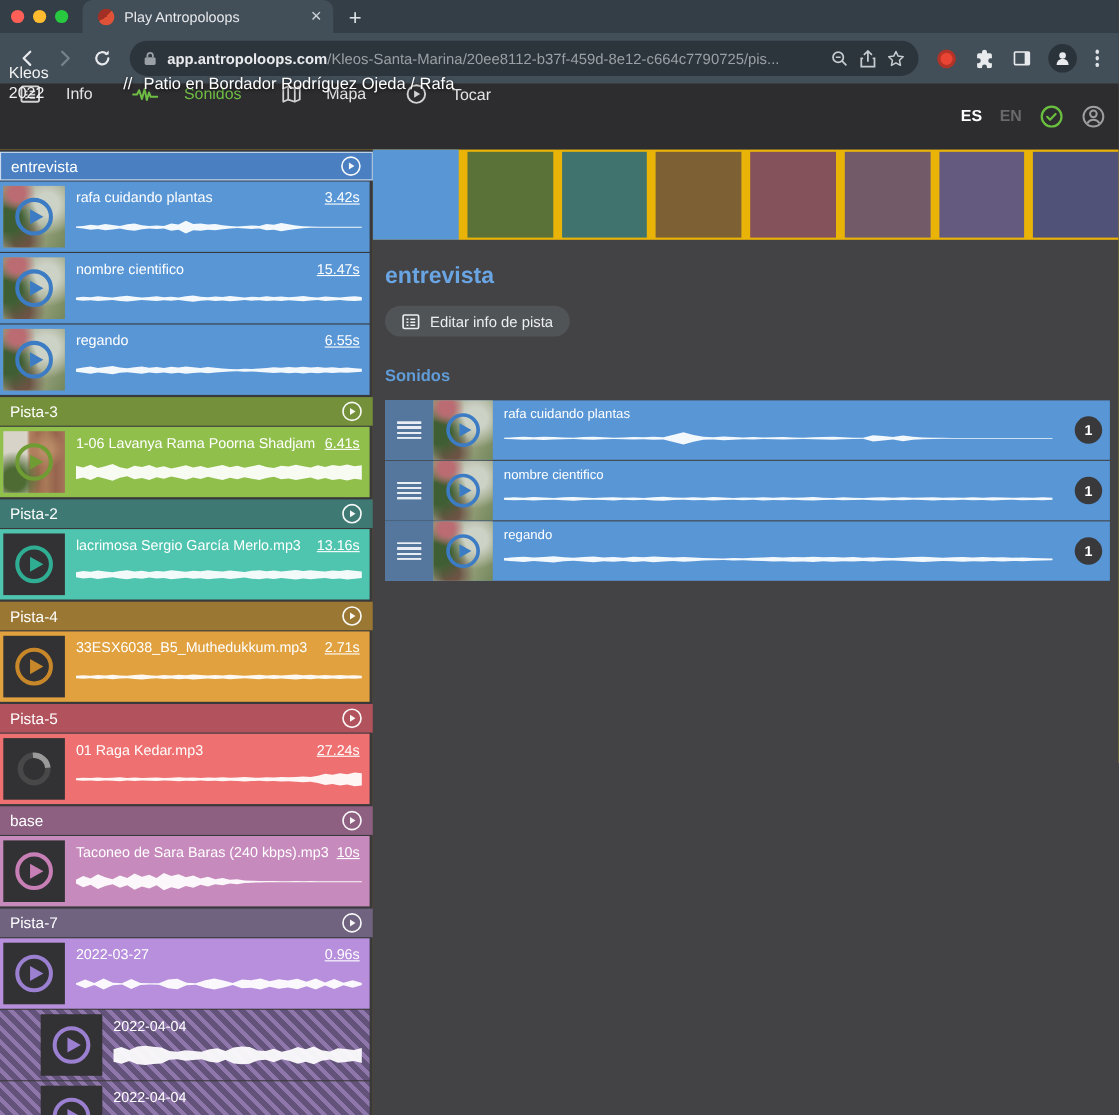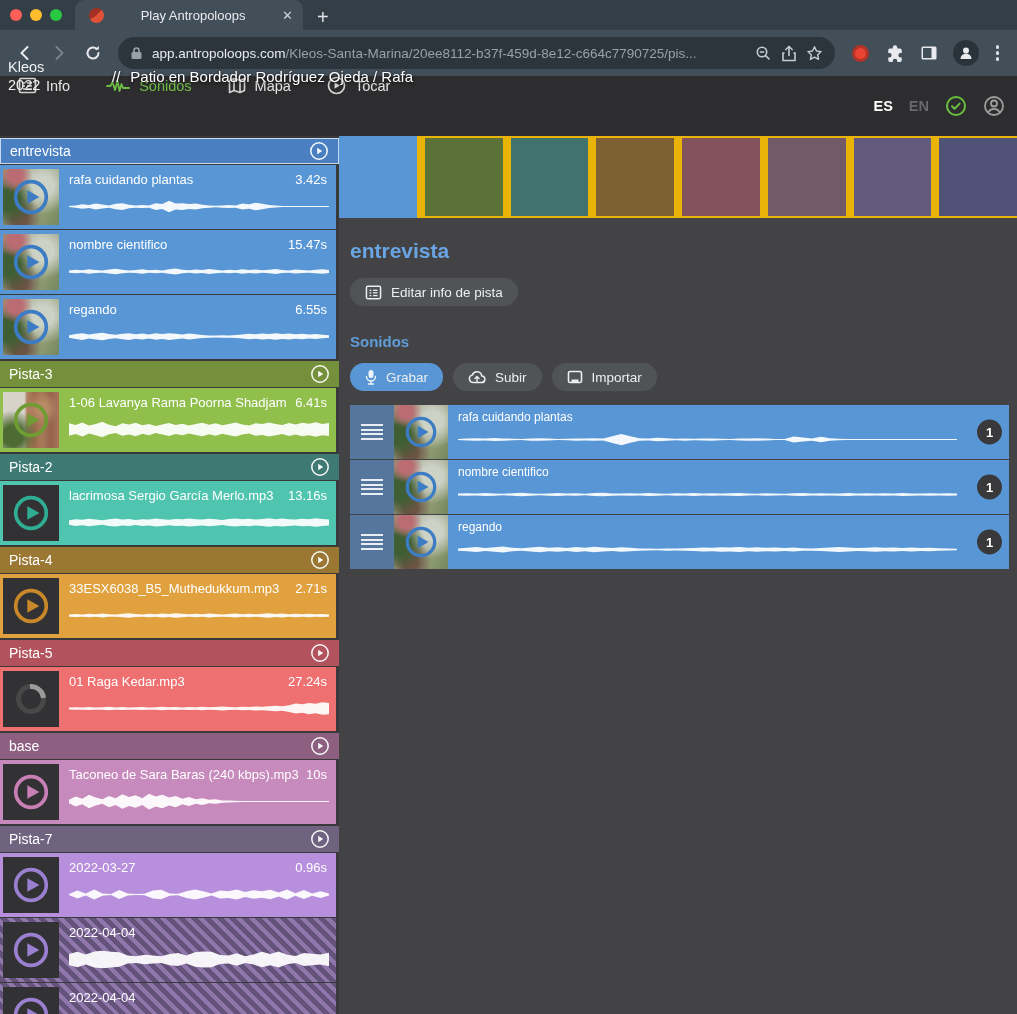--- a/index.html
+++ b/index.html
@@ -8,21 +8,21 @@
 
   
   .titlebar { height:30px; background:#333e47; display:flex; align-items:flex-end; position:relative; }
   .lights { position:absolute; left:10px; top:9px; display:flex; gap:8px; }
   .light { width:12px; height:12px; border-radius:50%; }
   .l-close{ background:#ff5f57; } .l-min{ background:#febc2e; } .l-max{ background:#28c840; }
   .tab { margin-left:75px; width:228px; height:30px; background:#424e58; border-radius:9px 9px 0 0;
          display:flex; align-items:center; padding:0 10px 0 14px; gap:9px; }
   .favicon { width:15px; height:15px; border-radius:50%;
              background:conic-gradient(from 40deg,#e05238 0 200deg,#a33024 200deg 360deg); flex:none; }
-  .tab-title { color:#e8eaed; font-size:13px; flex:1; white-space:nowrap; overflow:hidden;text-align:center; }
+  .tab-title { color:#e8eaed; font-size:13px; flex:1; white-space:nowrap; overflow:hidden; }
   .tab-close { color:#cfd3d8; font-size:13px; cursor:default; }
   .newtab { color:#dfe3e7; font-size:20px; margin-left:14px; line-height:26px; }
   .toolbar { height:46px; background:#424e58; display:flex; align-items:center; padding:0 10px; gap:4px; }
   .nav-btn { width:30px; height:30px; display:flex; align-items:center; justify-content:center; }
   .omnibox { flex:1; height:32px; margin:0 6px; background:#2c353c; border-radius:16px;
              display:flex; align-items:center; padding:0 12px; gap:9px; }
   .url { font-size:13.5px; color:#e8eaed; white-space:nowrap; overflow:hidden; flex:1; }
   .url .path { color:#9aa0a6; }
   .omni-ic { flex:none; display:flex; align-items:center; }
   .ext-rec { width:17px; height:17px; border-radius:50%; background:#ea4435; border:3px solid #b23327; margin:0 7px; }
@@ -42,21 +42,21 @@
       radial-gradient(circle at 80% 25%, rgba(165,103,79,.9) 0 12%, rgba(165,103,79,0) 34%),
       radial-gradient(circle at 40% 45%, rgba(190,170,140,.8) 0 10%, rgba(190,170,140,0) 30%),
       linear-gradient(105deg,#8a7a62,#9b8166 20%,#a78f74 38%,#8f7a60 55%,#97805f 78%,#83704f);
   }
   .map-thumb svg { position:absolute; inset:0; }
   .map-fade { position:absolute; inset:0; background:linear-gradient(90deg,rgba(45,45,47,.85),rgba(45,45,47,0) 30%); }
   .breadcrumb { position:absolute; left:112px; top:50%; transform:translateY(-50%); z-index:3;
     color:#fff; font-size:15px; white-space:nowrap; text-shadow:0 1px 3px rgba(0,0,0,.75); }
   .breadcrumb .pre { margin-right:10px; }
   .app-nav { display:flex; align-items:center; gap:36px; margin-left:18px; }
-  .nav-item { display:flex; align-items:center; gap:9px; color:#e4e4e4; font-size:14.5px; }
+  .nav-item { display:flex; align-items:flex-end; gap:23px; color:#e4e4e4; font-size:14.5px; }
   .nav-item svg { display:block; }
   .nav-item.active { color:#6fbe44; }
   .hdr-right { margin-left:auto; display:flex; align-items:center; gap:16px; padding-right:12px; }
   .lang-es { color:#fff; font-size:14.5px; font-weight:700; }
   .lang-en { color:#69696b; font-size:14.5px; font-weight:700; }
 
   
   .content { display:flex; height:878px; background:#eab308; }
 
   
@@ -65,23 +65,23 @@
   .t-hdr { height:26px; width:339px; margin-bottom:1px; display:flex; align-items:center;
            padding:0 9px; color:#fff; font-size:14px; font-weight:500; }
   .t-hdr.sel { border:1px solid #c8daec; }
   .t-play { margin-left:auto; display:flex; opacity:.95; }
   .snd { height:64px; width:336px; margin-bottom:1px; display:flex; position:relative; }
   .sthumb { width:56px; height:56px; margin:4px 0 0 3px; position:relative; flex:none; }
   .ring { position:absolute; inset:0; display:flex; align-items:center; justify-content:center; }
   .sbody { flex:1; position:relative; padding:7px 9px 0 10px; min-width:0; }
   .stop { display:flex; color:#fff; font-size:13px; }
   .stitle { flex:1; white-space:nowrap; overflow:hidden; }
-  .sdur { margin-left:6px; }
+  .sdur { margin-left:6px;text-decoration:underline; }
   .swave { position:absolute; left:10px; right:7px; top:29px; height:25px; }
-  .hatch { background:repeating-linear-gradient(45deg,#63527a 0 5px,#8f76ab 5px 9px); }
+  .hatch { background:repeating-linear-gradient(45deg,#63527a 0 5px,#8f76ab 5px 9px);padding-left:34px; }
   .thumb-dark { background:#323234; }
   .thumb-garden { background:
       radial-gradient(circle at 22% 12%, #bb6b72 0 10%, rgba(187,107,114,0) 26%),
       radial-gradient(circle at 10% 55%, #3f5e33 0 18%, rgba(63,94,51,0) 45%),
       radial-gradient(circle at 30% 88%, #6c5344 0 12%, rgba(108,83,68,0) 35%),
       radial-gradient(circle at 72% 30%, #cdd2c6 0 18%, rgba(205,210,198,0) 50%),
       linear-gradient(115deg,#8fa06d 0%,#a7ab97 45%,#8d9a72 75%,#74875c 100%); }
   .thumb-wall { background:
       radial-gradient(circle at 18% 78%, #4e6b33 0 16%, rgba(78,107,51,0) 40%),
       radial-gradient(circle at 70% 30%, #b98a66 0 10%, rgba(185,138,102,0) 30%),
@@ -150,21 +150,21 @@
         <path d="M14.8 1.8v3.8h-3.8z" fill="#e8eaed"></path>
       </svg>
   </span>
   <div class="omnibox">
     <span class="omni-ic">
       <svg width="13" height="14" viewBox="0 0 13 14">
           <rect x="1.5" y="6" width="10" height="7" rx="1.5" fill="#9aa0a6"></rect>
           <path d="M4 6V4.5a2.5 2.5 0 0 1 5 0V6" stroke="#9aa0a6" stroke-width="1.6" fill="none"></path>
         </svg>
     </span>
-    <span class="url"><b style="font-weight:400;color:#e8eaed;">app.antropoloops.com</b><span class="path">/Kleos-Santa-Marina/20ee8112-b37f-459d-8e12-c664c7790725/pis...</span></span>
+    <span class="url"><b style="font-weight:700;color:#e8eaed;">app.antropoloops.com</b><span class="path">/Kleos-Santa-Marina/20ee8112-b37f-459d-8e12-c664c7790725/pis...</span></span>
     <span class="omni-ic">
       <svg width="17" height="17" viewBox="0 0 17 17">
           <circle cx="7" cy="7" r="4.7" stroke="#c6cbd0" stroke-width="1.6" fill="none"></circle>
           <path d="M10.6 10.6 14 14" stroke="#c6cbd0" stroke-width="1.6" stroke-linecap="round"></path>
           <path d="M4.8 7h4.4" stroke="#c6cbd0" stroke-width="1.5"></path>
         </svg>
     </span>
     <span class="omni-ic">
       <svg width="16" height="17" viewBox="0 0 16 17">
           <path d="M8 1.5v9" stroke="#c6cbd0" stroke-width="1.6" stroke-linecap="round"></path>
@@ -597,43 +597,20 @@
           <svg width="17" height="15" viewBox="0 0 19 17">
               <rect x="1.5" y="1.5" width="16" height="14" rx="1.5" stroke="#eceef0" stroke-width="1.7" fill="none"></rect>
               <path d="M5 6h2M9 6h5M5 9h2M9 9h5M5 12h2M9 12h5" stroke="#eceef0" stroke-width="1.5"></path>
             </svg>
           <span>Editar info de pista</span>
         </button>
       </div>
 
       <h2 class="p-section">Sonidos</h2>
 
-      <div class="actions">
-        <button class="pill primary">
-          <svg width="12" height="16" viewBox="0 0 12 16">
-              <rect x="3.5" y="1" width="5" height="8" rx="2.5" fill="#eef3f9"></rect>
-              <path d="M1.5 7.5a4.5 4.5 0 0 0 9 0M6 12v3M3.5 15h5" stroke="#eef3f9" stroke-width="1.4" fill="none" stroke-linecap="round"></path>
-            </svg>
-          <span>Grabar</span>
-        </button>
-        <button class="pill">
-          <svg width="18" height="14" viewBox="0 0 18 14">
-              <path d="M5 12.5a3.8 3.8 0 0 1-.6-7.5 4.8 4.8 0 0 1 9.3.9A3.3 3.3 0 0 1 13.4 12.5z" stroke="#eceef0" stroke-width="1.5" fill="none" stroke-linejoin="round"></path>
-              <path d="M9 11.5V6.8M7 8.6 9 6.6l2 2" stroke="#eceef0" stroke-width="1.4" fill="none" stroke-linecap="round" stroke-linejoin="round"></path>
-            </svg>
-          <span>Subir</span>
-        </button>
-        <button class="pill">
-          <svg width="16" height="14" viewBox="0 0 16 14">
-              <rect x="1.5" y="1.5" width="13" height="11" rx="1.5" stroke="#eceef0" stroke-width="1.6" fill="none"></rect>
-              <path d="M4.5 9.5h7v3h-7z" fill="#eceef0"></path>
-            </svg>
-          <span>Importar</span>
-        </button>
-      </div>
 
       <div class="mrows">
         <div class="mrow" style="background: rgb(88, 150, 214);">
           <div class="mdrag" style="background: rgb(85, 119, 158);">
               <div class="hlines"></div>
             </div>
           <div class="mthumb thumb-garden">
               <span class="ring" style="color: rgb(60, 124, 196);">
                 <svg width="34" height="34" viewBox="0 0 36 36">
                   <circle cx="18" cy="18" r="14.5" fill="none" stroke="currentColor" stroke-width="3.5"></circle>

